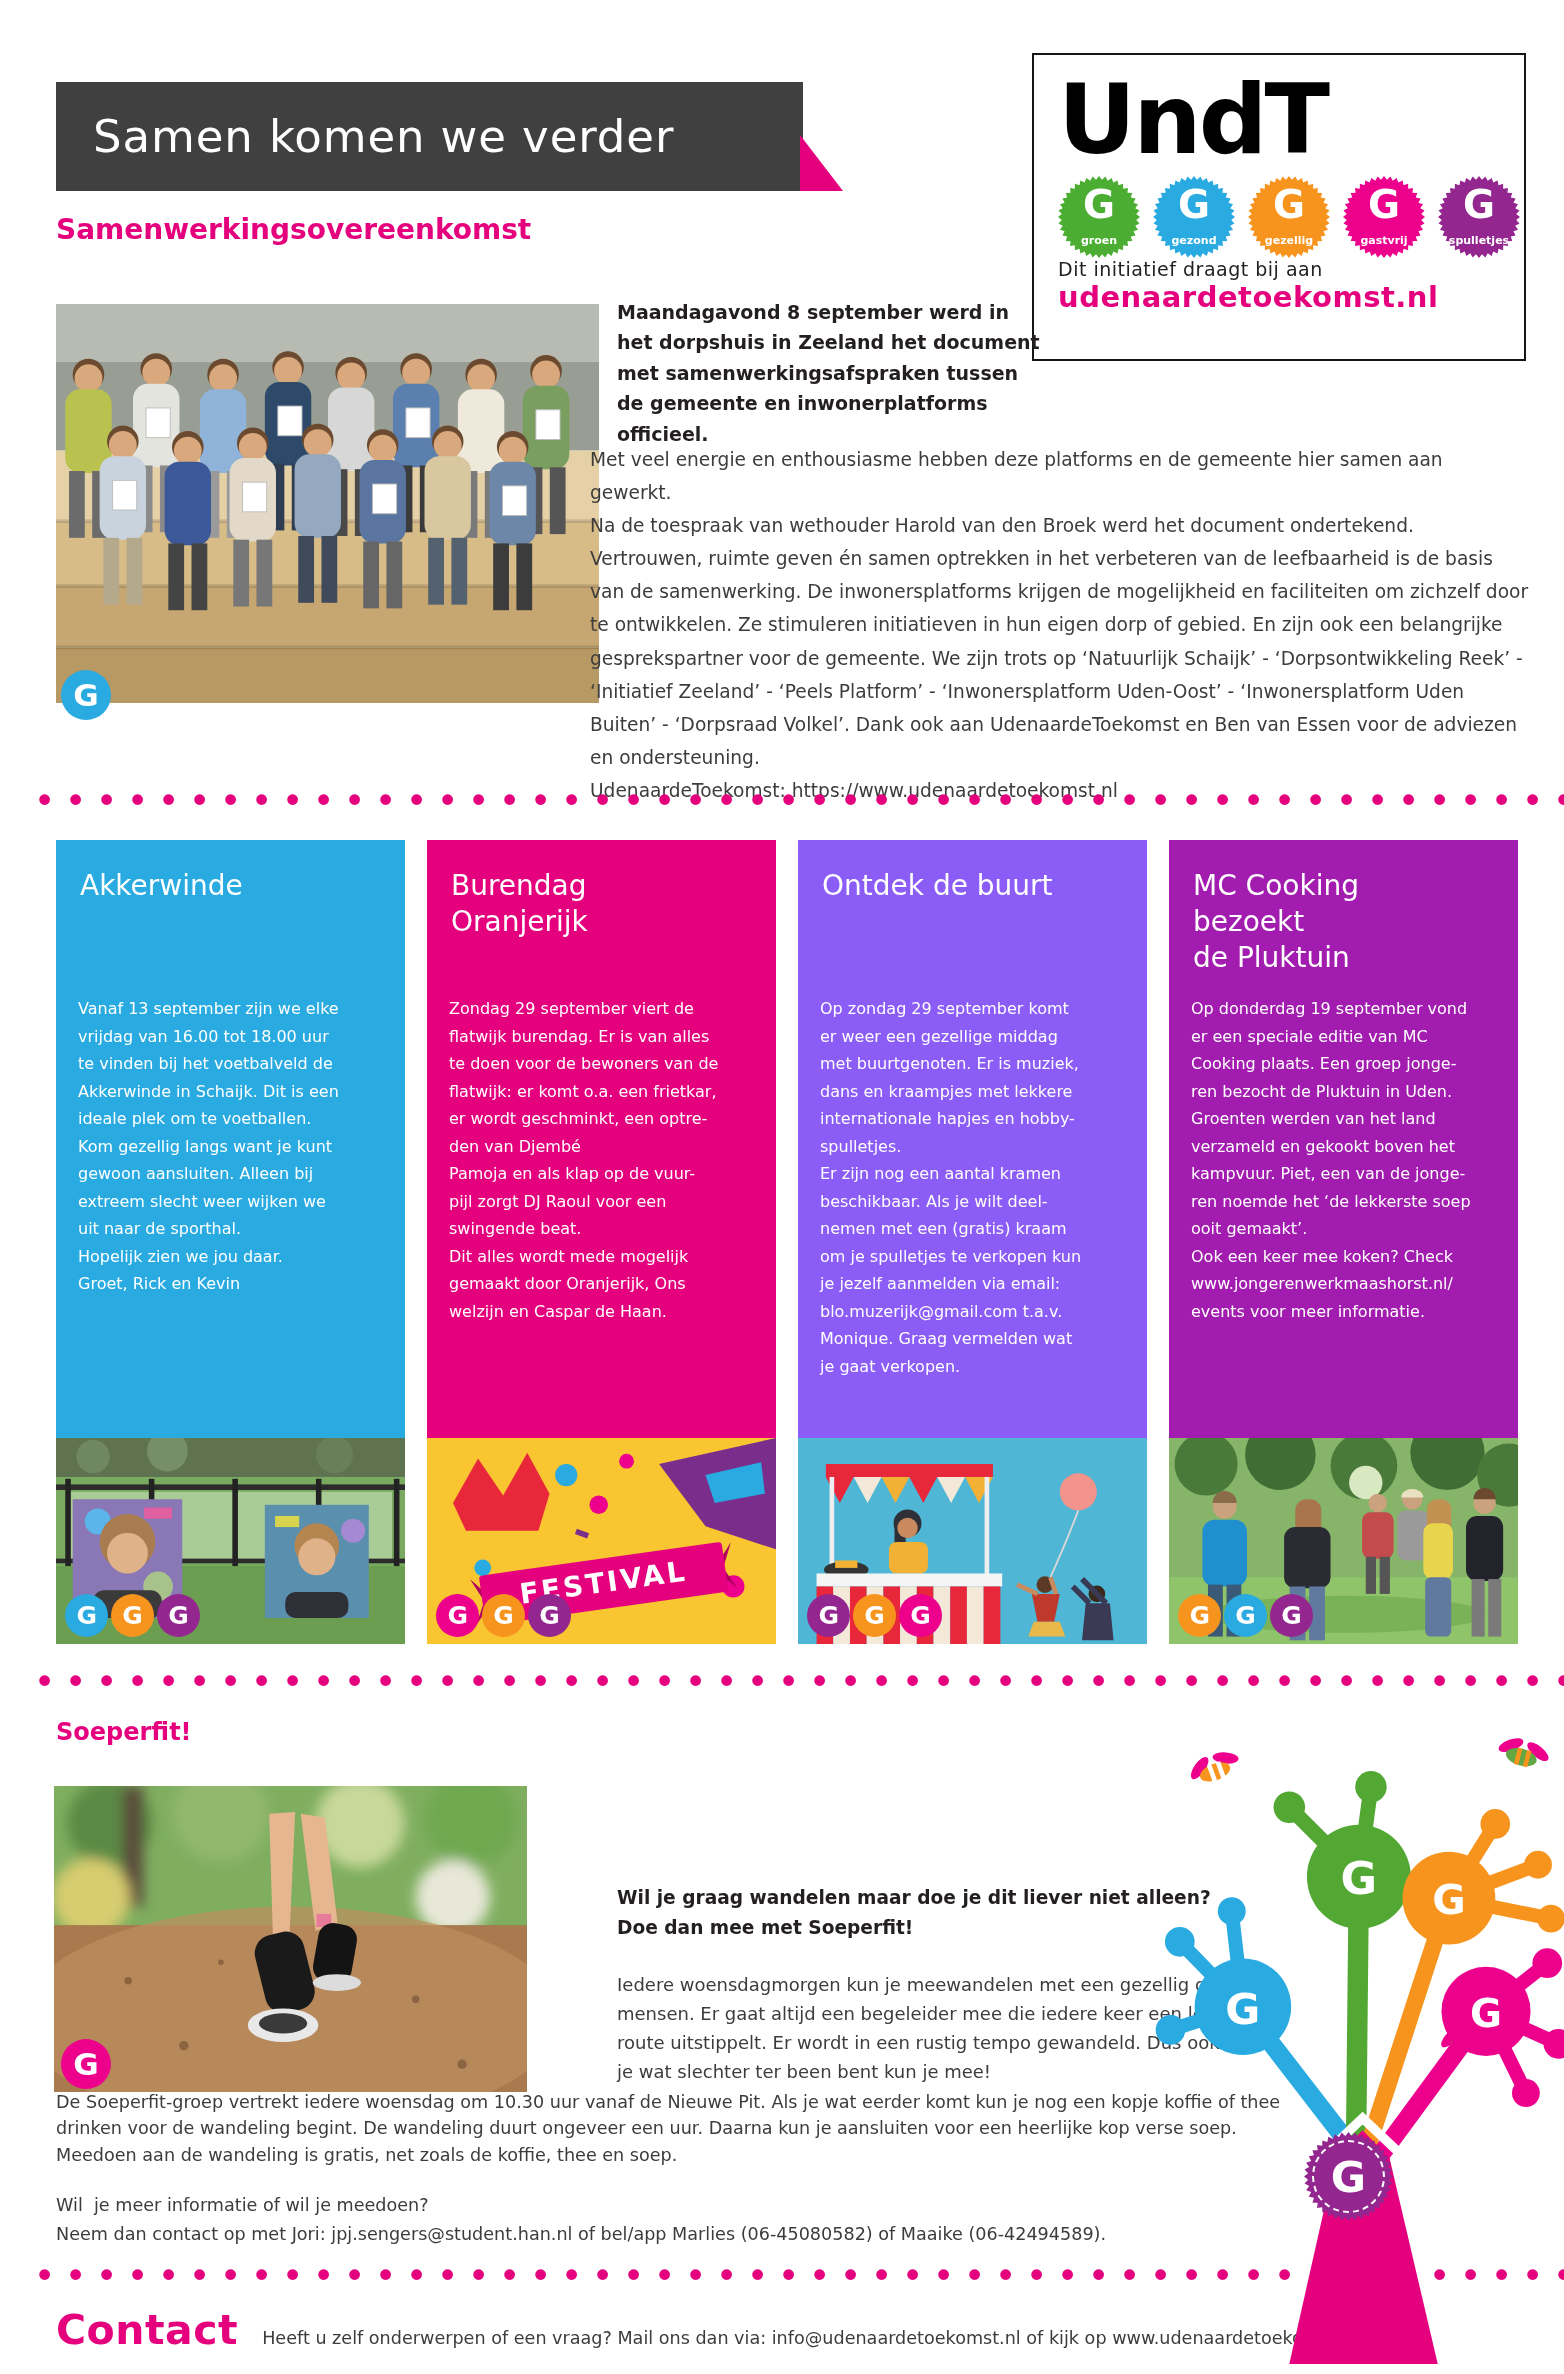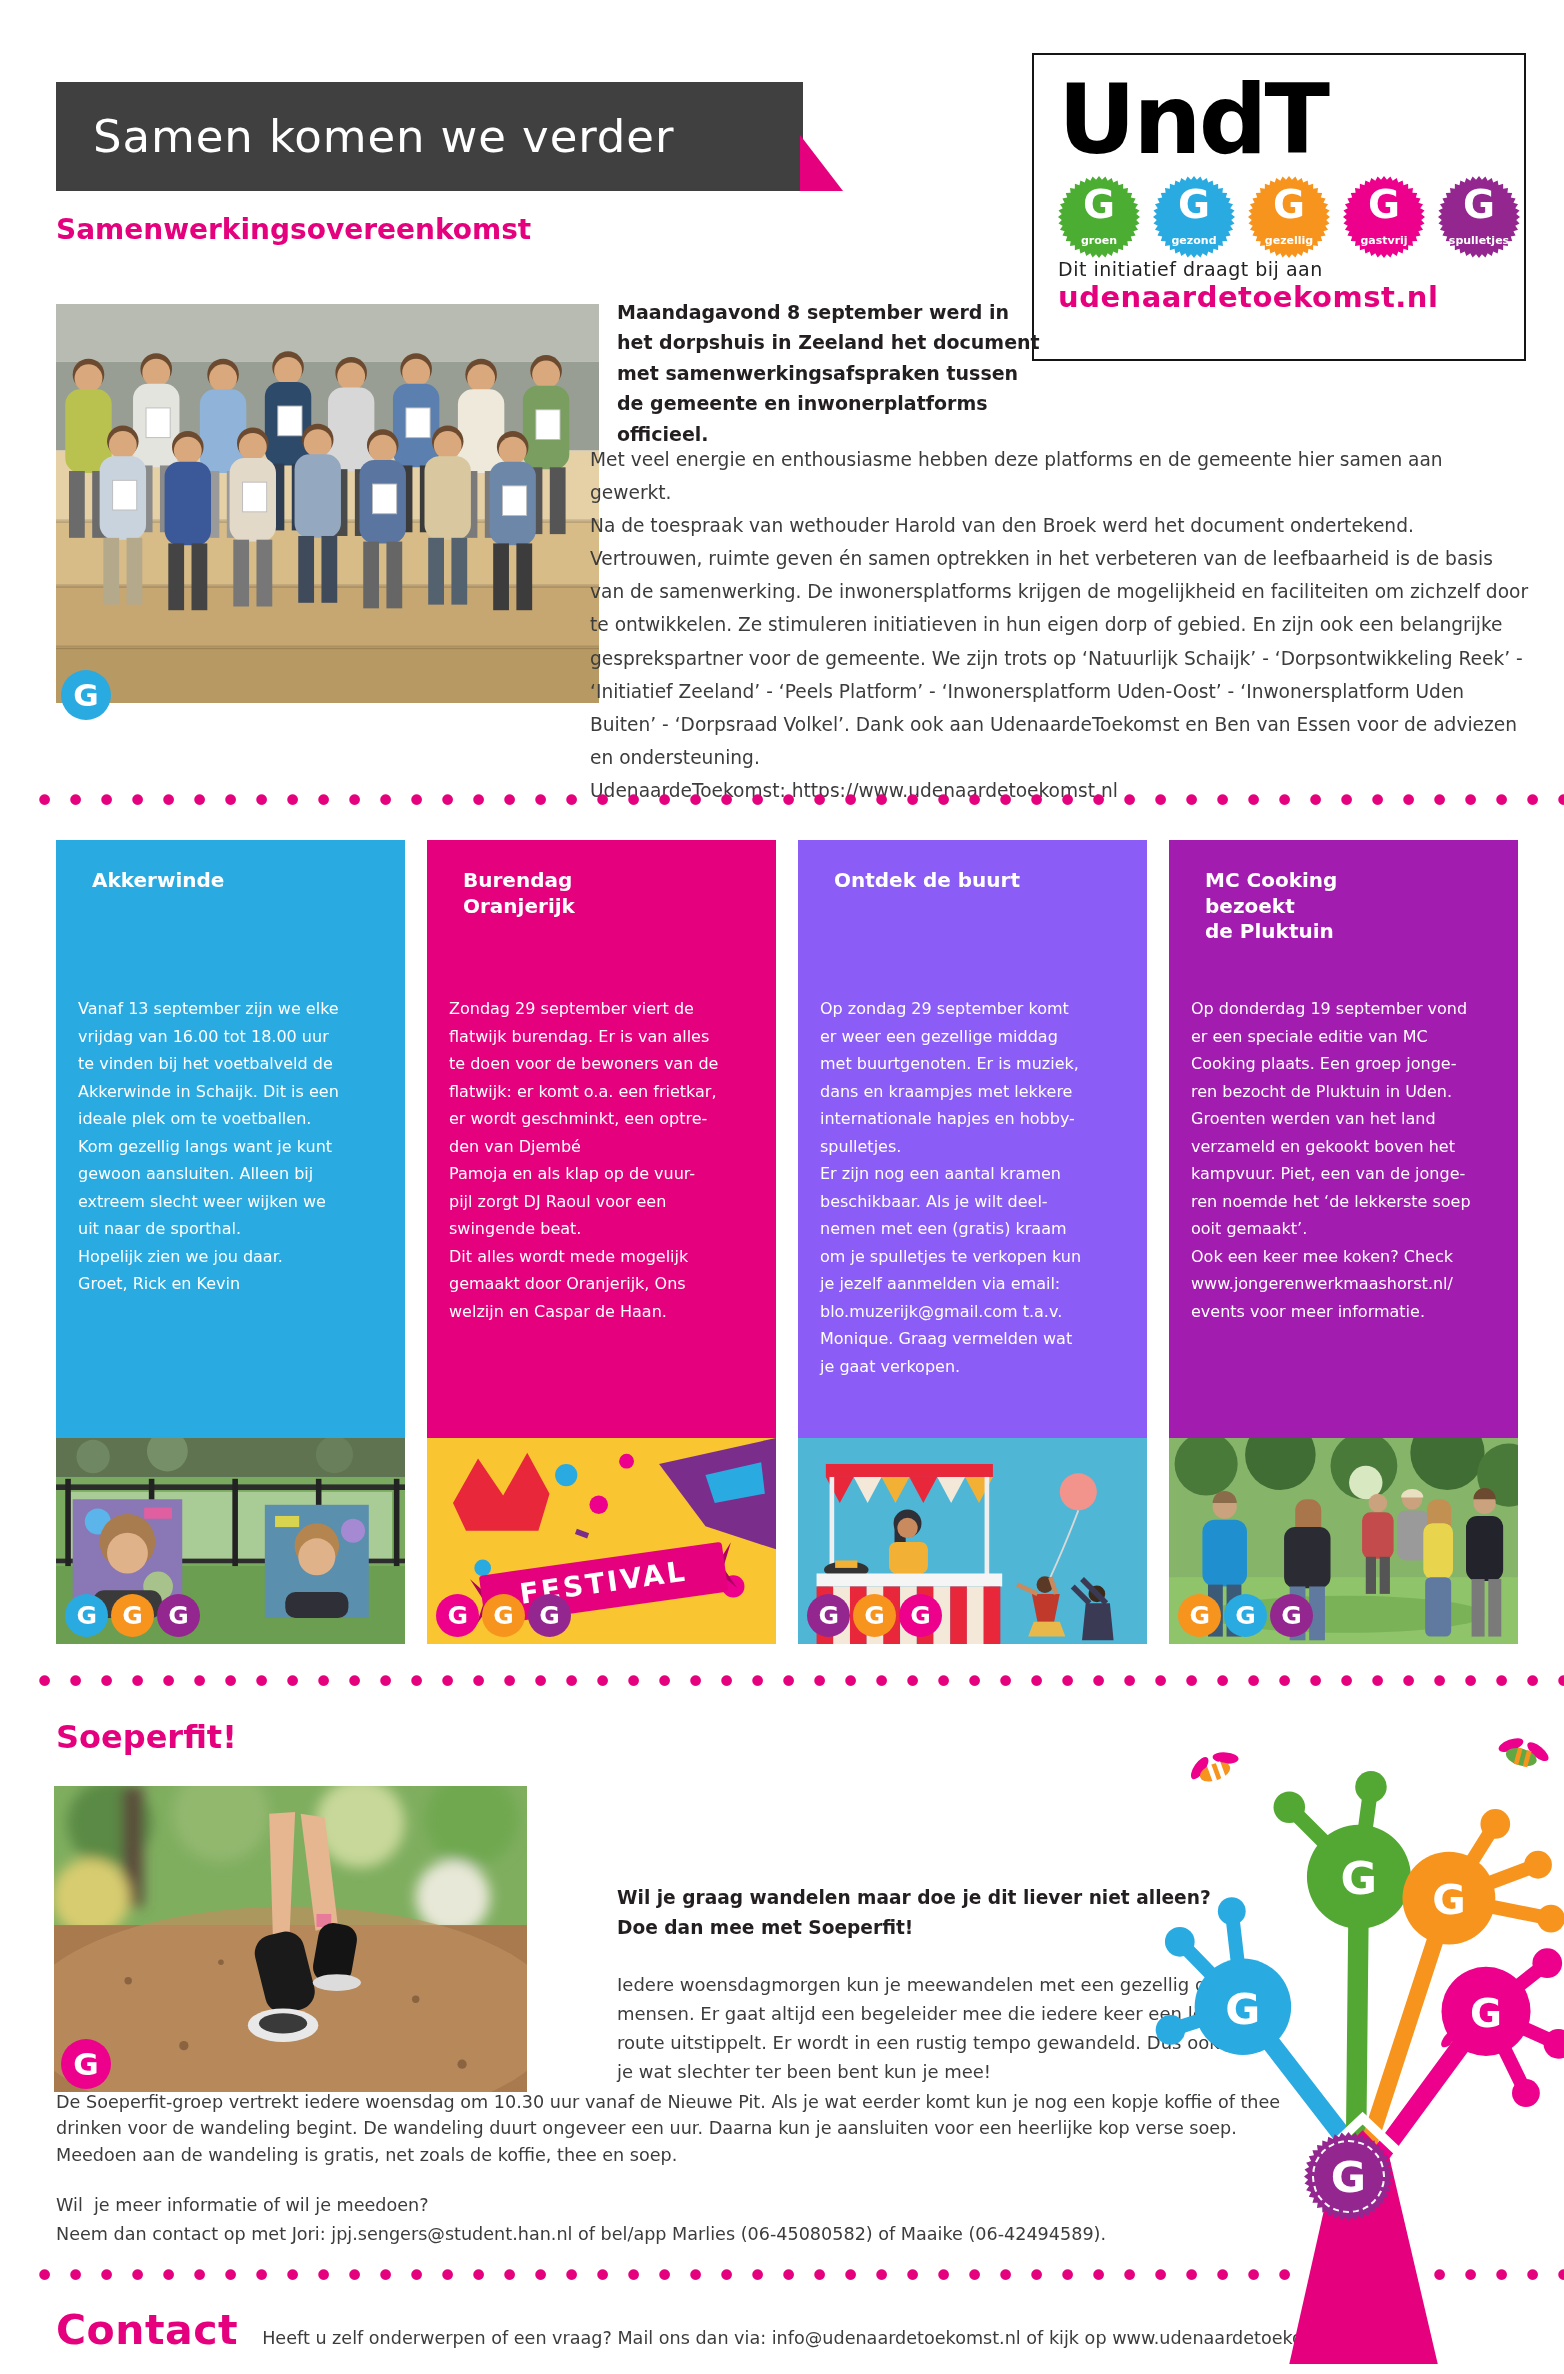--- a/index.html
+++ b/index.html
@@ -32,27 +32,27 @@
   #photo1-g{left:61px;top:670px;width:50px;height:50px;font-size:31px;z-index:3;}
   #intro1{position:absolute;left:617px;top:297px;width:468px;font-size:19px;font-weight:700;
           line-height:1.6;white-space:pre-line;color:#231F20;}
   #body1{position:absolute;left:590px;top:443px;width:939px;font-size:18.6px;line-height:1.78;
          white-space:pre-line;color:#3c3c3c;}
   .dotted{position:absolute;left:39px;right:0;height:11px;
           background-image:radial-gradient(circle at 5.6px 5.6px,#E5007E 4.8px,transparent 5.8px);
           background-size:31px 11px;background-repeat:repeat-x;}
   
   .column{position:absolute;top:840px;width:349px;height:804px;color:#fff;}
-  .col-title{padding:28px 24px 0 36px;font-size:20px;font-weight:700;line-height:1.28;white-space:pre-line;}
+  .col-title{padding:28px 24px 0 24px;font-size:28px;font-weight:400;line-height:1.28;white-space:pre-line;}
   .col-body{position:absolute;top:155px;left:22px;right:18.6px;font-size:16px;line-height:1.72;white-space:pre-line;}
   .col-img{position:absolute;left:0;bottom:0;width:349px;height:206px;overflow:hidden;}
   .col-badges{position:absolute;left:9.3px;bottom:7.4px;display:flex;gap:2.8px;z-index:3;}
   .col-badges .gbadge{position:relative;width:43px;height:43px;font-size:25px;}
   
-  #heading2{position:absolute;left:56px;top:1718px;font-size:32px;}
+  #heading2{position:absolute;left:56px;top:1718px;font-size:24px;}
   #photo2{position:absolute;left:54px;top:1786px;width:473px;height:306px;overflow:hidden;}
   #photo2-g{left:61px;top:2039px;width:50px;height:50px;font-size:31px;z-index:3;}
   #soep-bold{position:absolute;left:617px;top:1883px;width:640px;font-size:18.6px;font-weight:700;
              line-height:1.6;white-space:pre-line;}
   #soep-body{position:absolute;left:617px;top:1970px;width:649px;font-size:18px;line-height:1.62;color:#3c3c3c;}
   #soep-details{position:absolute;left:56px;top:2089px;width:1289px;font-size:17.6px;line-height:1.5;
                 white-space:pre-line;color:#3c3c3c;}
   #soep-info1{position:absolute;left:56px;top:2195px;font-size:17.6px;white-space:pre;color:#3c3c3c;}
   #soep-info2{position:absolute;left:56px;top:2224px;font-size:17.6px;color:#3c3c3c;}
   

